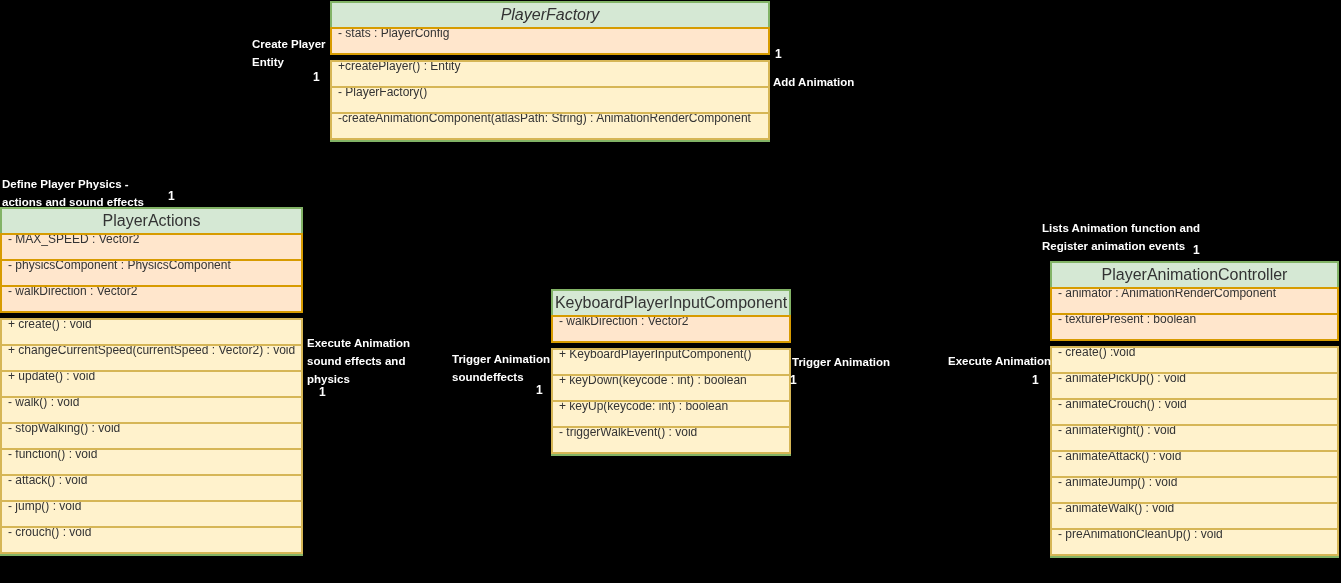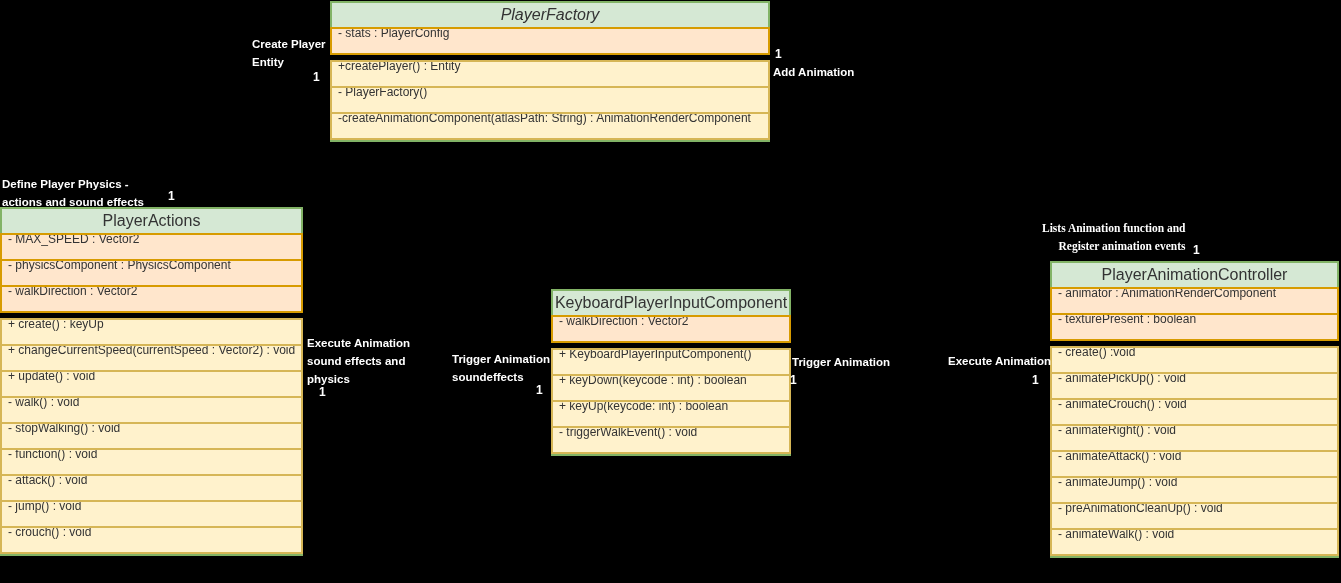--- a/index.html
+++ b/index.html
@@ -55,21 +55,21 @@
   }
   .section-gap { height: 5px; }
   .edge-label {
     position: absolute;
     color: var(--label-text, #ffffff);
     font-weight: bold;
     font-size: 11.5px;
     line-height: 18px;
     white-space: pre-line;
   }
-  .edge-label.center { text-align: right; font-family: Liberation Serif, serif; }
+  .edge-label.center { text-align: left; }
   .mult {
     position: absolute;
     color: var(--label-text, #ffffff);
     font-weight: bold;
     font-size: 12px;
     line-height: 14px;
   }
 </style>
 </head>
 <body style="background: rgb(0, 0, 0);">
@@ -82,21 +82,21 @@
       <div class="row method">+createPlayer() : Entity</div>
       <div class="row method">- PlayerFactory()</div>
       <div class="row method">-createAnimationComponent(atlasPath: String) : AnimationRenderComponent</div>
     </div>
     <div class="class-box" style="left: 0px; top: 207px; width: 303px;">
       <div class="row header">PlayerActions</div>
       <div class="row attr">- MAX_SPEED : Vector2</div>
       <div class="row attr">- physicsComponent : PhysicsComponent</div>
       <div class="row attr">- walkDirection : Vector2</div>
       <div class="section-gap"></div>
-      <div class="row method">+ create() : keyUp</div>
+      <div class="row method">+ create() : void</div>
       <div class="row method">+ changeCurrentSpeed(currentSpeed : Vector2) : void</div>
       <div class="row method">+ update() : void</div>
       <div class="row method">- walk() : void</div>
       <div class="row method">- stopWalking() : void</div>
       <div class="row method">- function() : void</div>
       <div class="row method">- attack() : void</div>
       <div class="row method">- jump() : void</div>
       <div class="row method">- crouch() : void</div>
     </div>
     <div class="class-box" style="left: 551px; top: 289px; width: 240px;">
@@ -112,26 +112,26 @@
       <div class="row header">PlayerAnimationController</div>
       <div class="row attr">- animator : AnimationRenderComponent</div>
       <div class="row attr">- texturePresent : boolean</div>
       <div class="section-gap"></div>
       <div class="row method">- create() :void</div>
       <div class="row method">- animatePickUp() : void</div>
       <div class="row method">- animateCrouch() : void</div>
       <div class="row method">- animateRight() : void</div>
       <div class="row method">- animateAttack() : void</div>
       <div class="row method">- animateJump() : void</div>
+      <div class="row method">- animateWalk() : void</div>
       <div class="row method">- preAnimationCleanUp() : void</div>
-      <div class="row method">- animateWalk() : void</div>
     </div>
     <div class="edge-label" style="left: 252px; top: 35px;">Create Player
 Entity</div>
-    <div class="edge-label" style="left: 773px; top: 63px;">Add Animation</div>
+    <div class="edge-label" style="left: 773px; top: 73px;">Add Animation</div>
     <div class="edge-label" style="left: 2px; top: 175px;">Define Player Physics -
 actions and sound effects</div>
     <div class="edge-label" style="left: 307px; top: 334px;">Execute Animation
 sound effects and
 physics</div>
     <div class="edge-label" style="left: 452px; top: 350px;">Trigger Animation
 soundeffects</div>
     <div class="edge-label" style="left: 792px; top: 353px;">Trigger Animation</div>
     <div class="edge-label" style="left: 948px; top: 352px;">Execute Animation</div>
     <div class="edge-label center" style="left: 1042px; top: 219px;">Lists Animation function and

